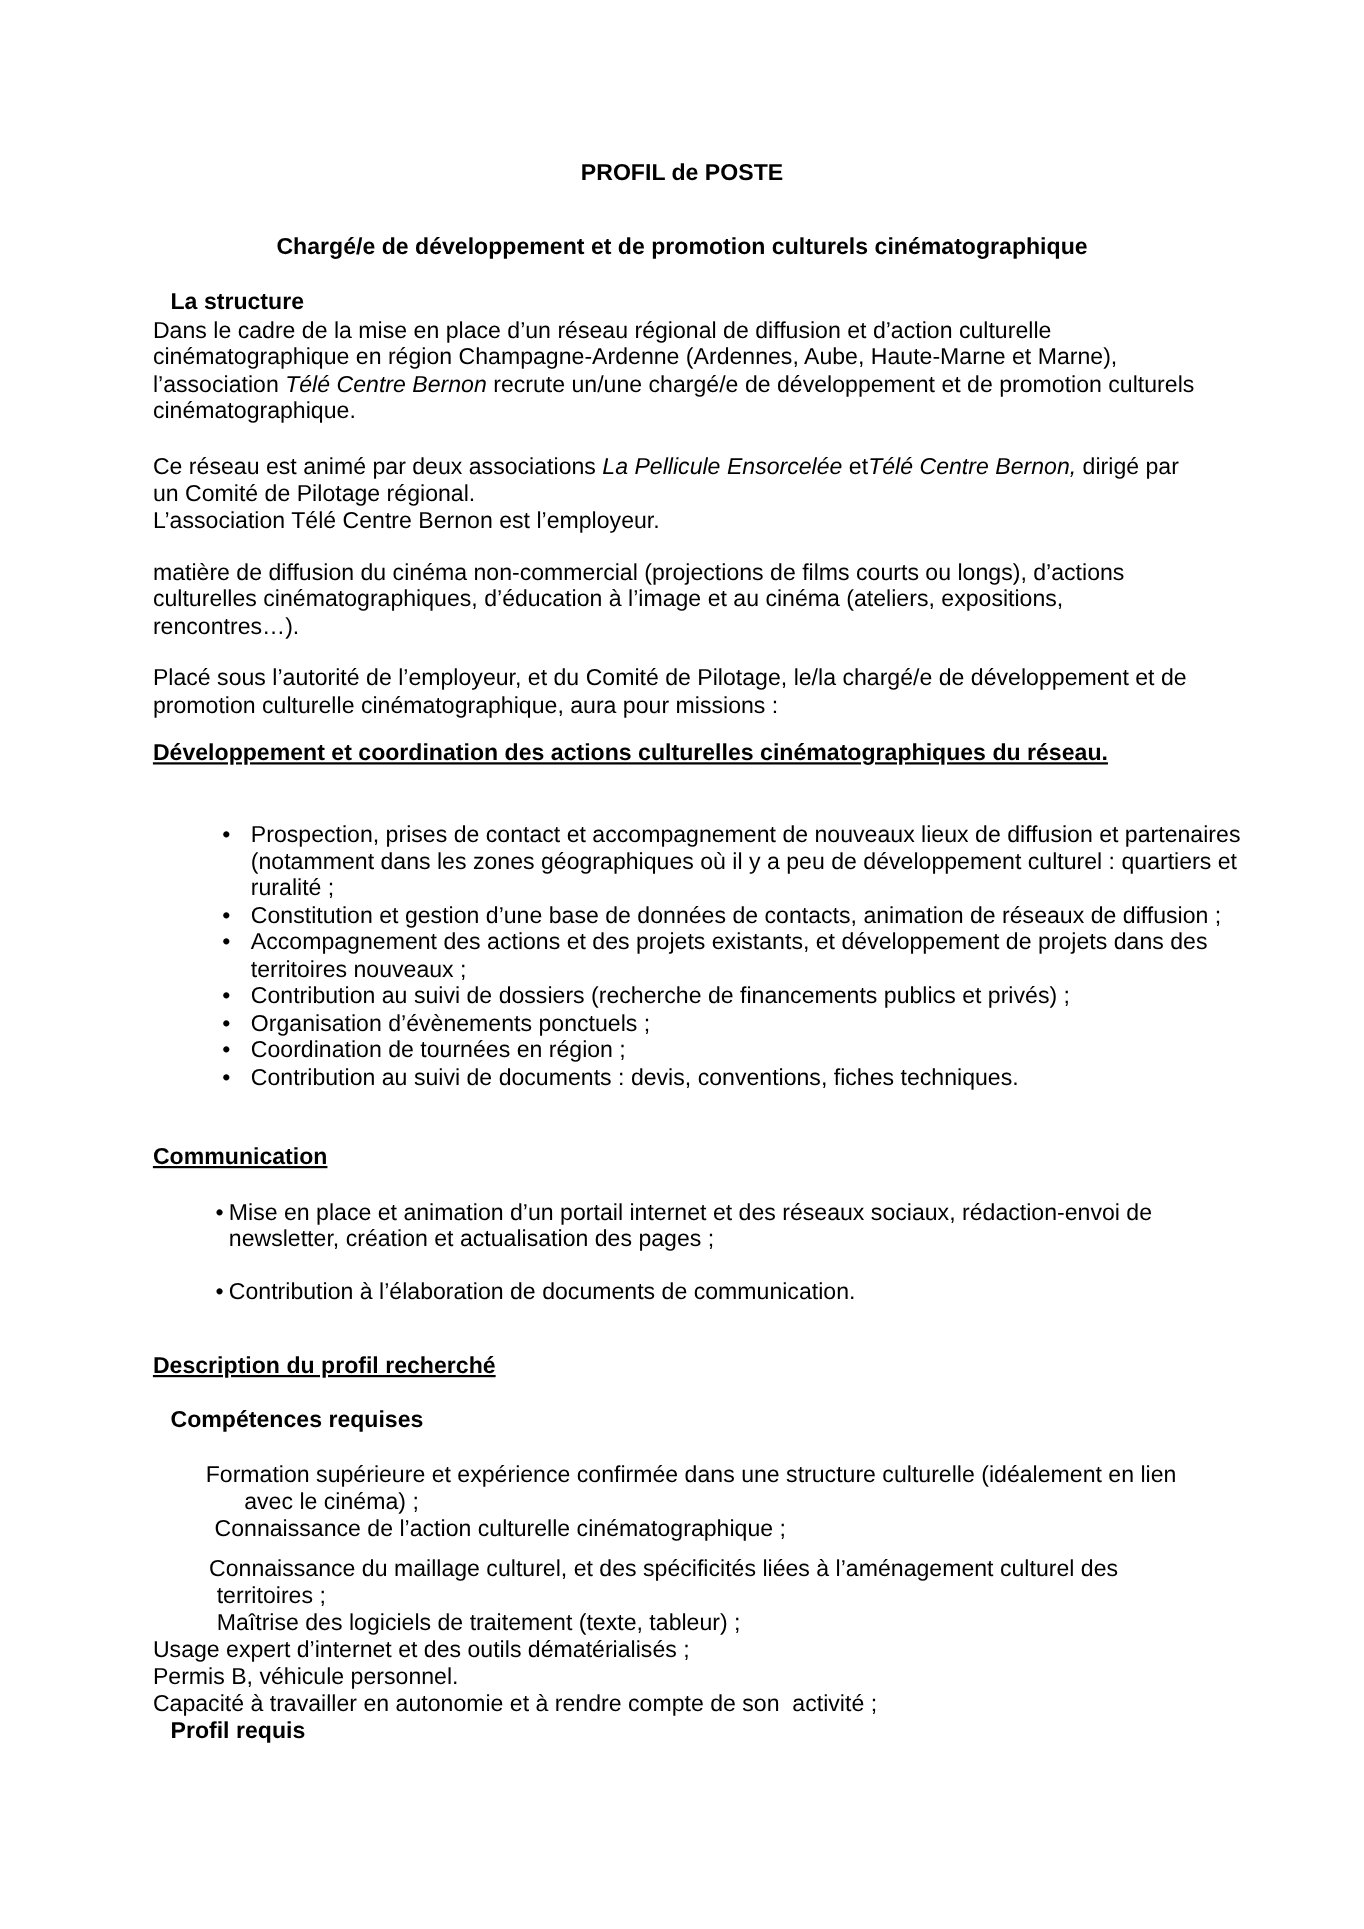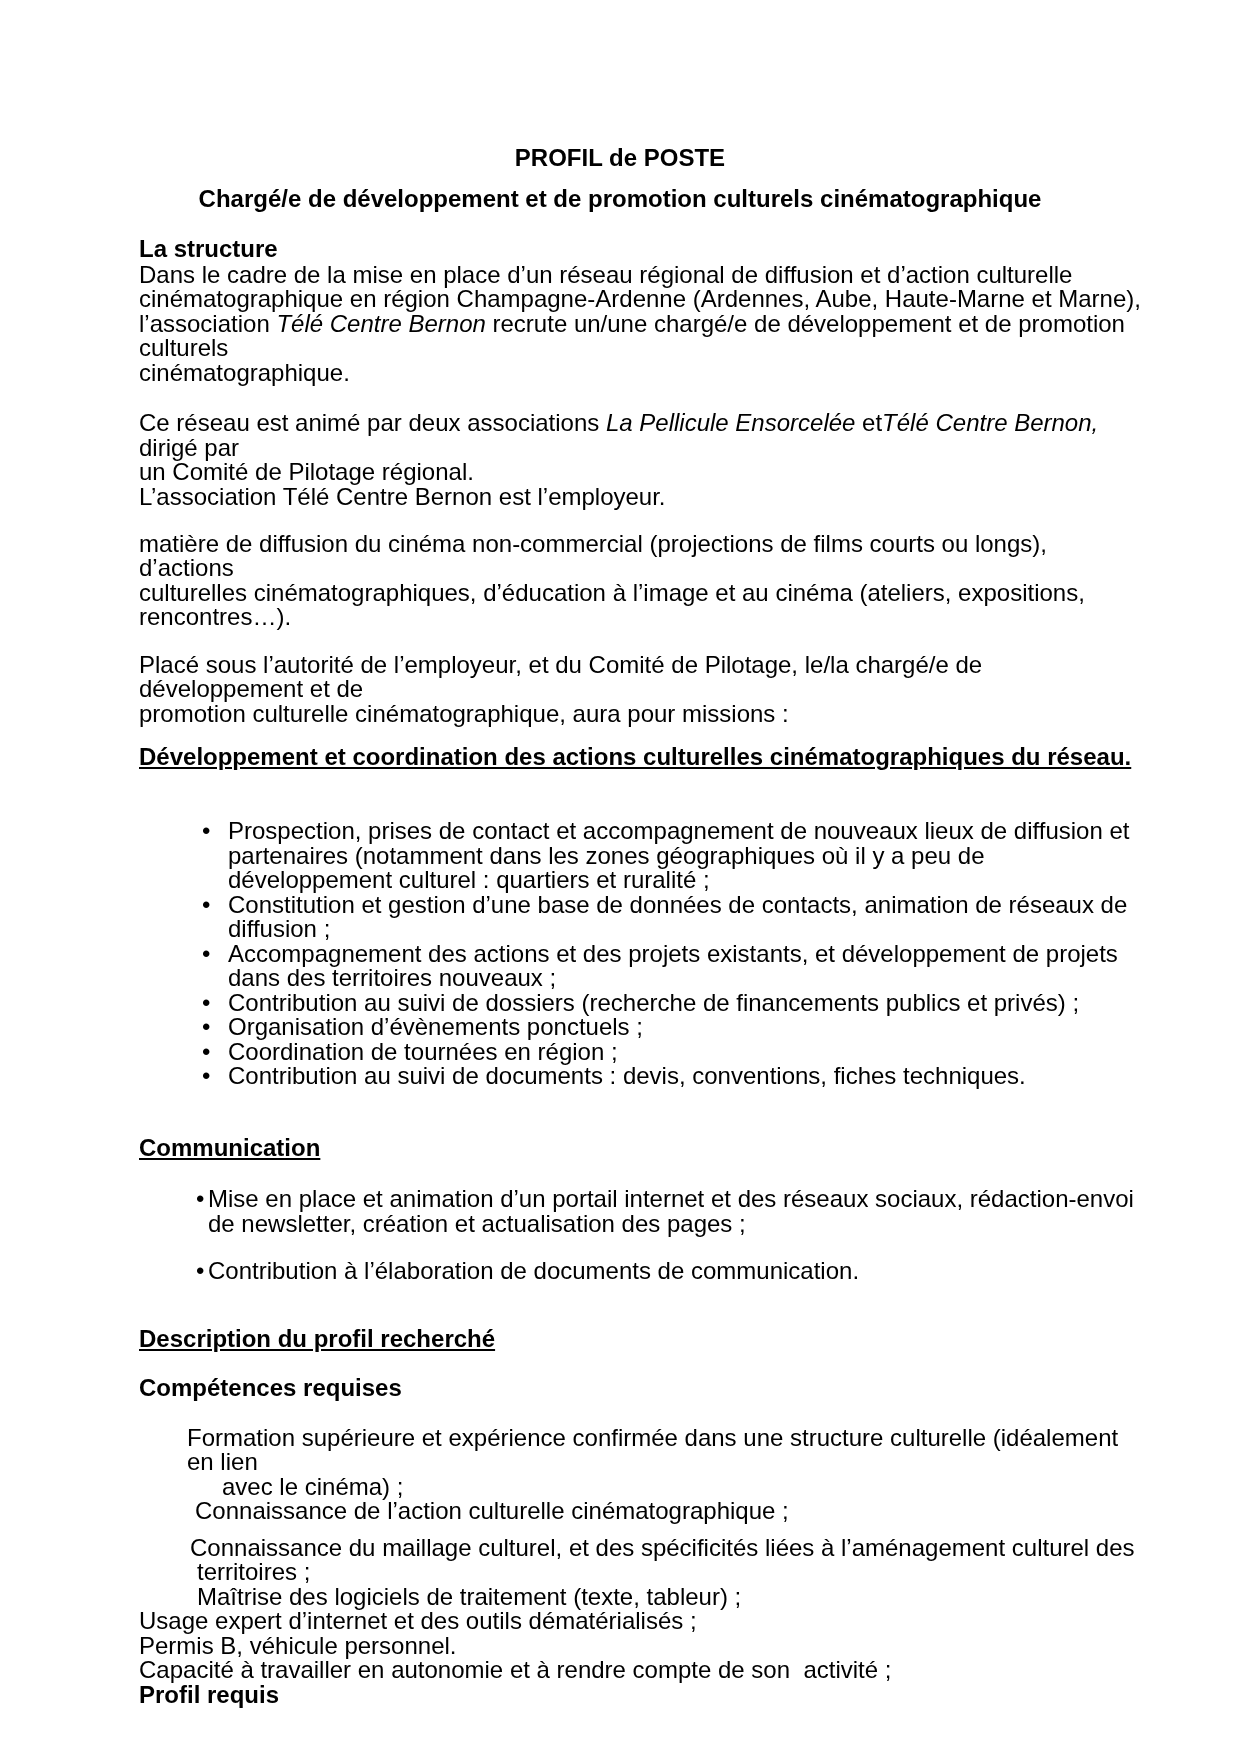--- a/index.html
+++ b/index.html
@@ -10,24 +10,24 @@
     box-sizing: border-box;
     background: #ffffff;
     color: #000000;
     font-family: "Liberation Sans", "DejaVu Sans", sans-serif;
     font-size: 21px;
     line-height: 24.5px;
     padding: 146px 92px 0 139px;
     overflow: hidden;
   }
   .center-block { width: 962px; text-align: center; }
-  h1, h2, h3, h4, p, ul, li, div { margin: 0; padding: 0; font-size: 24px; line-height: 24.5px; }
+  h1, h2, h3, h4, p, ul, li, div { margin: 0; padding: 0; font-size: 21px; line-height: 24.5px; }
   .doc-title { font-weight: bold; }
-  .doc-subtitle { font-weight: bold; margin-top: 16px; }
-  .h-bold { font-weight: bold; }
+  .doc-subtitle { font-weight: bold; margin-top: 42px; }
+  .h-bold { font-weight: bold; margin-left: 16px; }
   .h-underline { font-weight: bold; text-decoration: underline; }
   .mt-la-structure { margin-top: 25.5px; }
   .mt-para1 { margin-top: 1.5px; }
   .mt-para2 { margin-top: 26px; }
   .mt-para3 { margin-top: 22.5px; }
   .mt-para4 { margin-top: 23px; }
   .mt-missions-h { margin-top: 19px; }
   .mt-missions { margin-top: 49.5px; }
   .mt-comm-h { margin-top: 47.5px; }
   .mt-comm-i1 { margin-top: 26.5px; }

